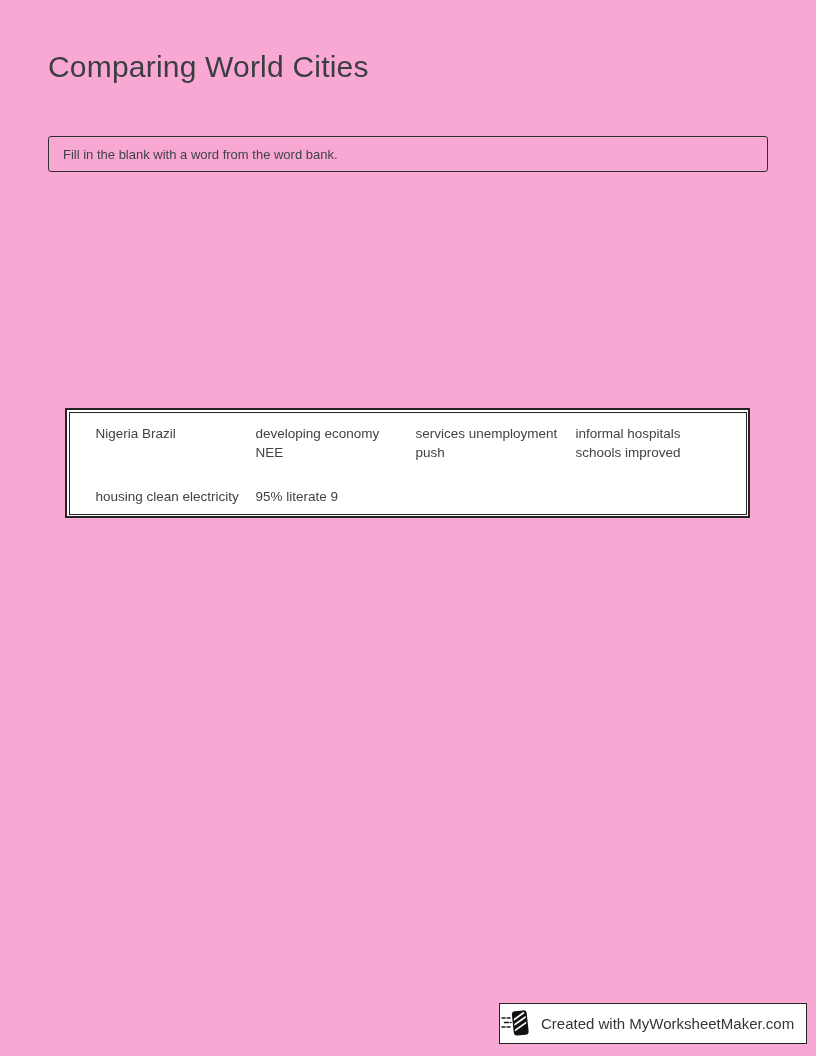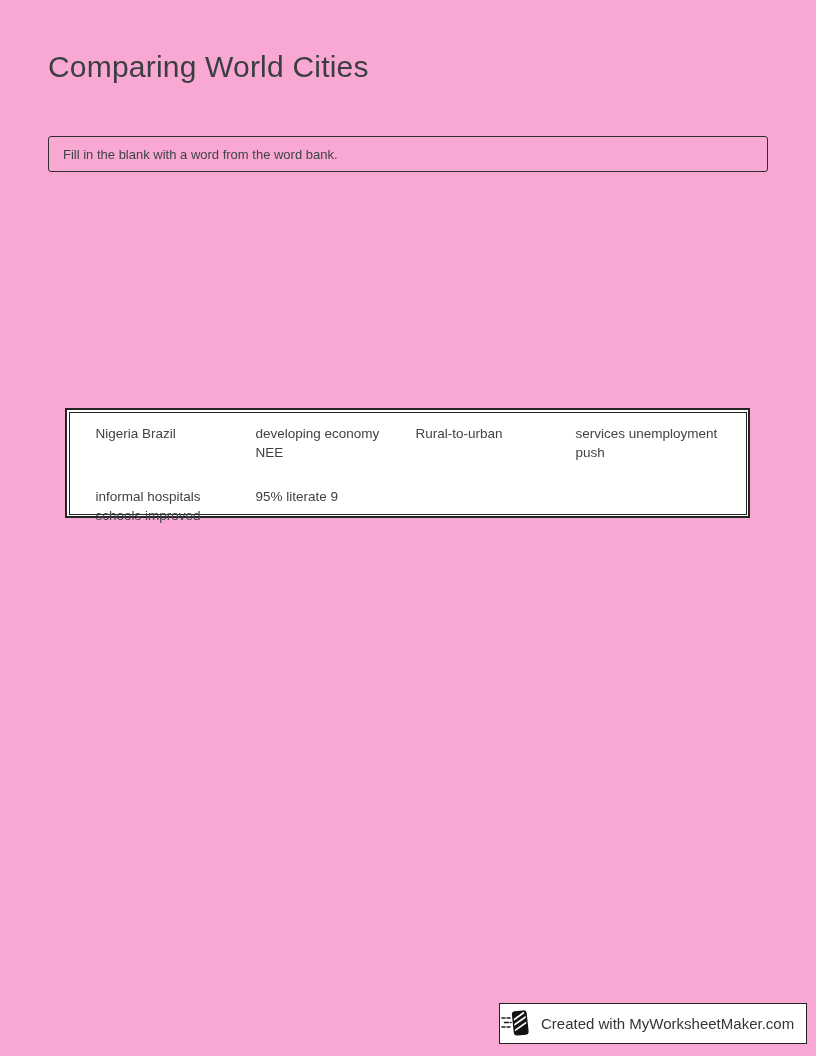--- a/index.html
+++ b/index.html
@@ -101,23 +101,23 @@
 
   <div class="instruction-box">
     <span class="instruction-text">Fill in the blank with a word from the word bank.</span>
   </div>
 
   <div class="word-bank">
     <div class="word-bank-inner">
       <div class="word-bank-grid" id="word-bank-grid">
           <div class="word-bank-item">Nigeria Brazil</div>
           <div class="word-bank-item">developing economy NEE</div>
-          <div class="word-bank-item">Rural-to-urban</div>
           <div class="word-bank-item">services unemployment push</div>
           <div class="word-bank-item">informal hospitals schools improved</div>
+          <div class="word-bank-item">housing clean electricity</div>
           <div class="word-bank-item">95% literate 9</div>
         </div>
     </div>
   </div>
 
   <div class="footer-credit-box">
     <span class="footer-logo">
       <svg viewBox="0 0 32 30" width="32" height="30" aria-hidden="true">
 
         <g stroke="#1a1a1a" stroke-width="1.6" stroke-linecap="round">

